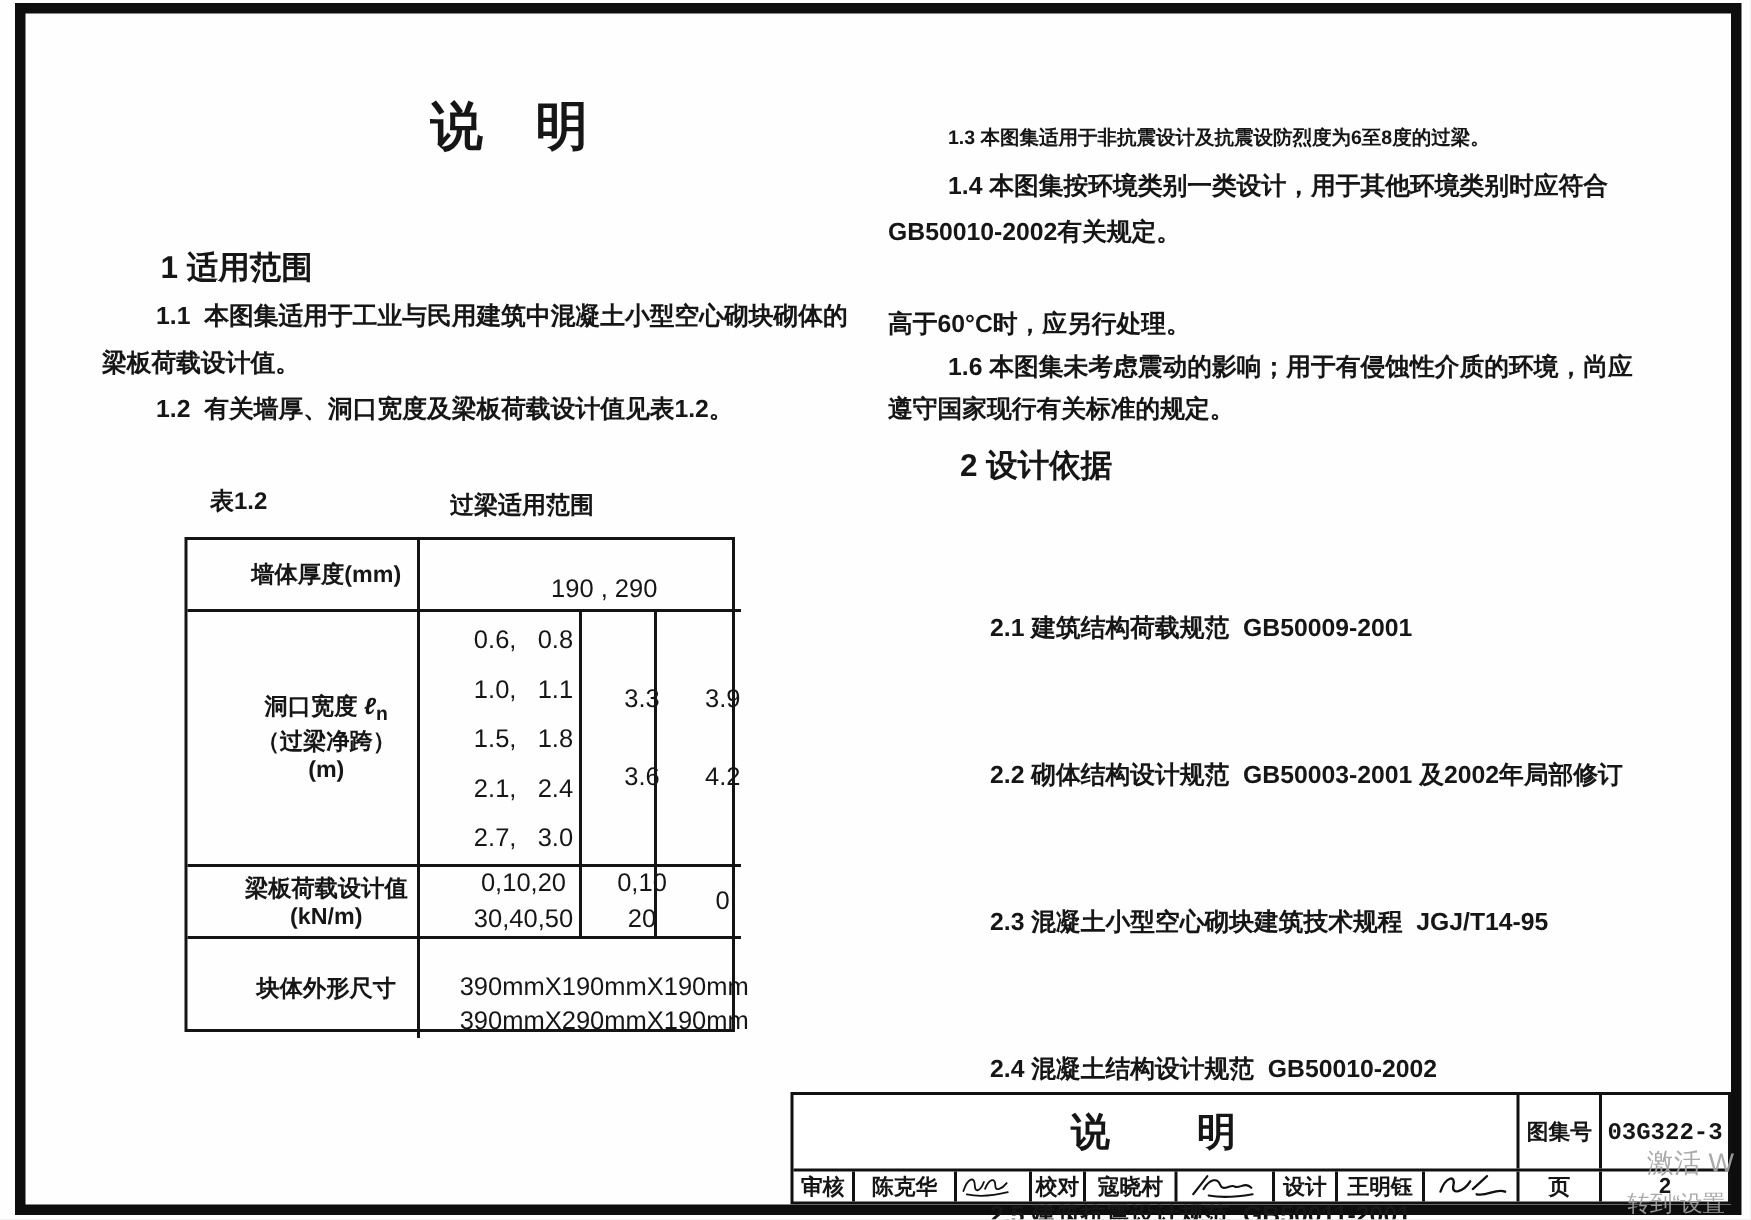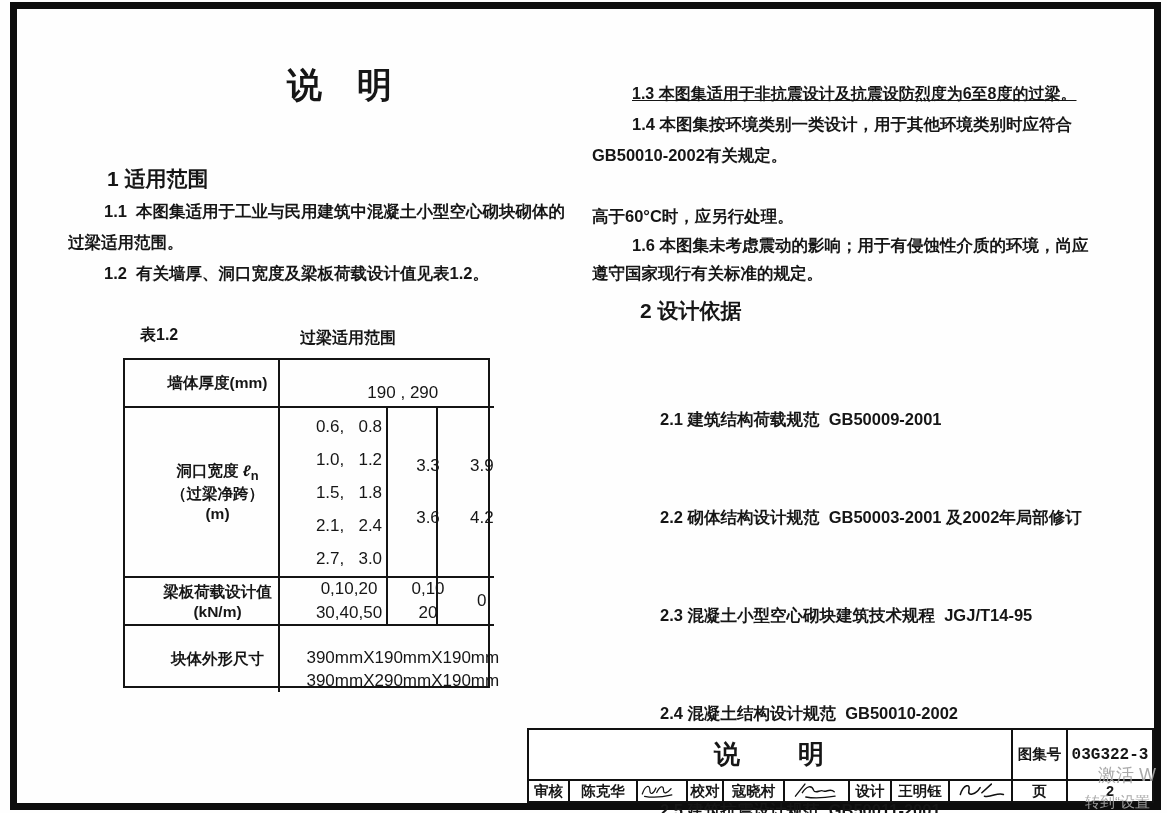--- a/index.html
+++ b/index.html
@@ -48,39 +48,39 @@
 <body>
 
 <div id="page">
   <div id="frame"></div>
 
   <div class="t b" style="left:287px;top:64px;font-size:35px;">说　明</div>
 
   <div class="t b" style="left:107px;top:166px;font-size:21px;">1 适用范围</div>
 
   <div class="t b" style="left:104px;top:202px;font-size:16.5px;">1.1  本图集适用于工业与民用建筑中混凝土小型空心砌块砌体的</div>
-  <div class="t b" style="left:68px;top:233px;font-size:16.5px;">过梁适用范围。</div>
+  <div class="t b" style="left:68px;top:233px;font-size:16.5px;">梁板荷载设计值。</div>
   <div class="t b" style="left:104px;top:264px;font-size:16.5px;">1.2  有关墙厚、洞口宽度及梁板荷载设计值见表1.2。</div>
 
   <div class="t b" style="left:140px;top:325px;font-size:16px;">表1.2</div>
   <div class="t b" style="left:300px;top:328px;font-size:16px;">过梁适用范围</div>
 
   <div id="spec-table">
 
     <div class="cell tbl-label">墙体厚度(mm)</div>
     <div class="cell span3 noR tbl-val">190 , 290</div>
 
     <div class="cell tbl-label">
       <div><span>洞口宽度 </span><i>ℓ</i><sub>n</sub></div>
       <div>（过梁净跨）</div>
       <div>(m)</div>
     </div>
     <div class="cell tbl-val vline33">
       <div>0.6,   0.8</div>
-      <div>1.0,   1.2</div>
+      <div>1.0,   1.1</div>
       <div>1.5,   1.8</div>
       <div>2.1,   2.4</div>
       <div>2.7,   3.0</div>
     </div>
     <div class="cell tbl-val vline52">
       <div>3.3</div>
       <div>3.6</div>
     </div>
     <div class="cell noR tbl-val vline52">
       <div>3.9</div>
@@ -101,21 +101,21 @@
     </div>
     <div class="cell noR tbl-val">0</div>
 
     <div class="cell noB tbl-label">块体外形尺寸</div>
     <div class="cell span3 noR noB tbl-val vline22">
       <div>390mmX190mmX190mm</div>
       <div>390mmX290mmX190mm</div>
     </div>
   </div>
 
-  <div class="t b" style="left:632px;top:84px;font-size:16px;text-decoration:underline;">1.3 本图集适用于非抗震设计及抗震设防烈度为6至8度的过梁。</div>
+  <div class="t b" style="left:632px;top:84px;font-size:13px;">1.3 本图集适用于非抗震设计及抗震设防烈度为6至8度的过梁。</div>
   <div class="t b" style="left:632px;top:115px;font-size:16.5px;">1.4 本图集按环境类别一类设计，用于其他环境类别时应符合</div>
   <div class="t b" style="left:592px;top:146px;font-size:16.5px;">GB50010-2002有关规定。</div>
   <div class="t b" style="left:592px;top:207px;font-size:16.5px;">高于60°C时，应另行处理。</div>
   <div class="t b" style="left:632px;top:236px;font-size:16.5px;">1.6 本图集未考虑震动的影响；用于有侵蚀性介质的环境，尚应</div>
   <div class="t b" style="left:592px;top:264px;font-size:16.5px;">遵守国家现行有关标准的规定。</div>
 
   <div class="t b" style="left:640px;top:298px;font-size:21px;">2 设计依据</div>
 
   <div class="t b" style="left:660px;top:338px;font-size:16.5px;line-height:32.6px;">
     <div>2.1 建筑结构荷载规范  GB50009-2001</div>

